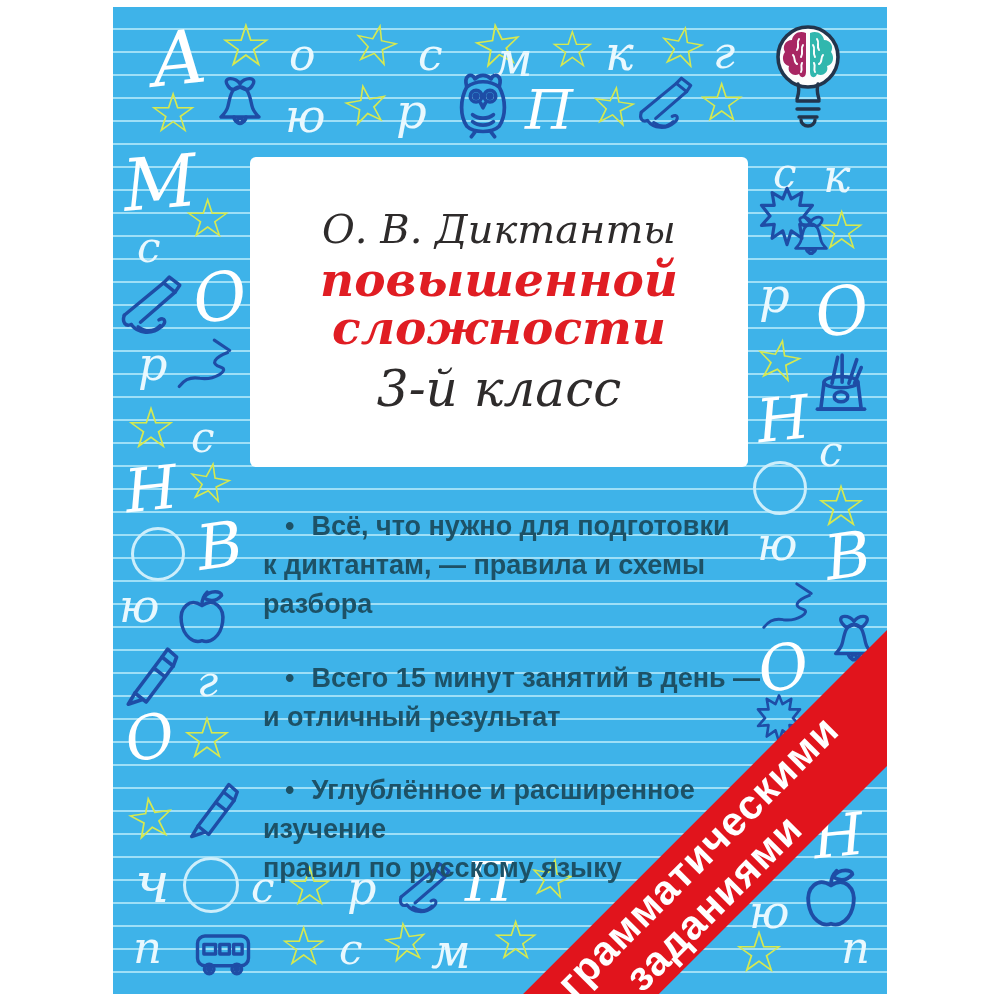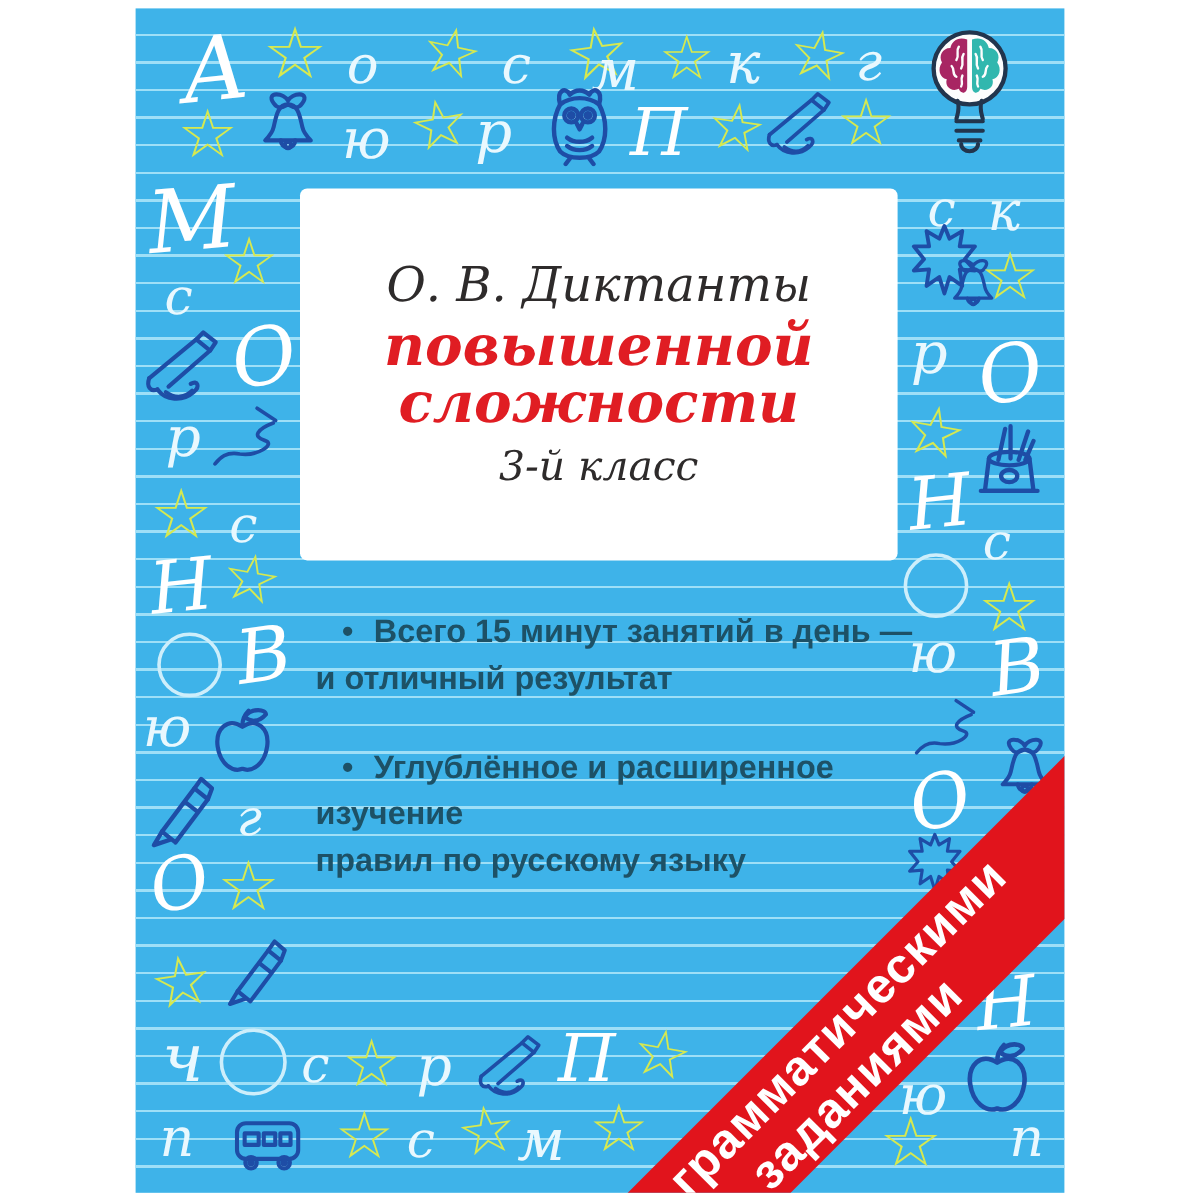--- a/index.html
+++ b/index.html
@@ -35,21 +35,21 @@
 
   .title-box{
     position:absolute;left:137px;top:150px;width:498px;height:310px;
     background:#ffffff;border-radius:6px;z-index:4;
     display:flex;flex-direction:column;align-items:center;justify-content:center;
     text-align:center;font-family:"DejaVu Serif",serif;font-style:italic;
   }
   .author{font-size:40px;color:var(--title-dark);margin-bottom:4px;}
   .main-title{font-size:76px;font-weight:bold;color:var(--title-red);line-height:1.0;}
   .sub-title{font-size:47px;font-weight:bold;color:var(--title-red);line-height:1.02;}
-  .grade{font-size:34px;color:var(--title-dark);margin-top:8px;}
+  .grade{font-size:50px;color:var(--title-dark);margin-top:8px;}
 
   .bullets{
     position:absolute;left:150px;top:500px;width:528px;z-index:4;
     font-weight:bold;font-size:27px;line-height:1.44;color:var(--bullet-text);
   }
   .bullet-item{white-space:pre-line;margin-bottom:35px;}
   .bullet-item .dot{margin-left:22px;margin-right:17px;}
 
   .ribbon{
     position:absolute;left:235px;top:832px;width:700px;height:96px;
@@ -318,20 +318,22 @@
   </svg>
 
   <div class="title-box">
     <div class="author">О. В. Диктанты</div>
     <div class="sub-title">повышенной</div>
     <div class="sub-title">сложности</div>
     <div class="grade">3-й класс</div>
   </div>
 
   <div class="bullets" id="bullets">
+      <div class="bullet-item"><span class="dot">•</span>Всё, что нужно для подготовки
+к диктантам, — правила и схемы разбора</div>
       <div class="bullet-item"><span class="dot">•</span>Всего 15 минут занятий в день —
 и отличный результат</div>
       <div class="bullet-item"><span class="dot">•</span>Углублённое и расширенное изучение
 правил по русскому языку</div>
     </div>
 
   <div class="ribbon">
     <div>С грамматическими</div>
     <div>заданиями</div>
   </div>

